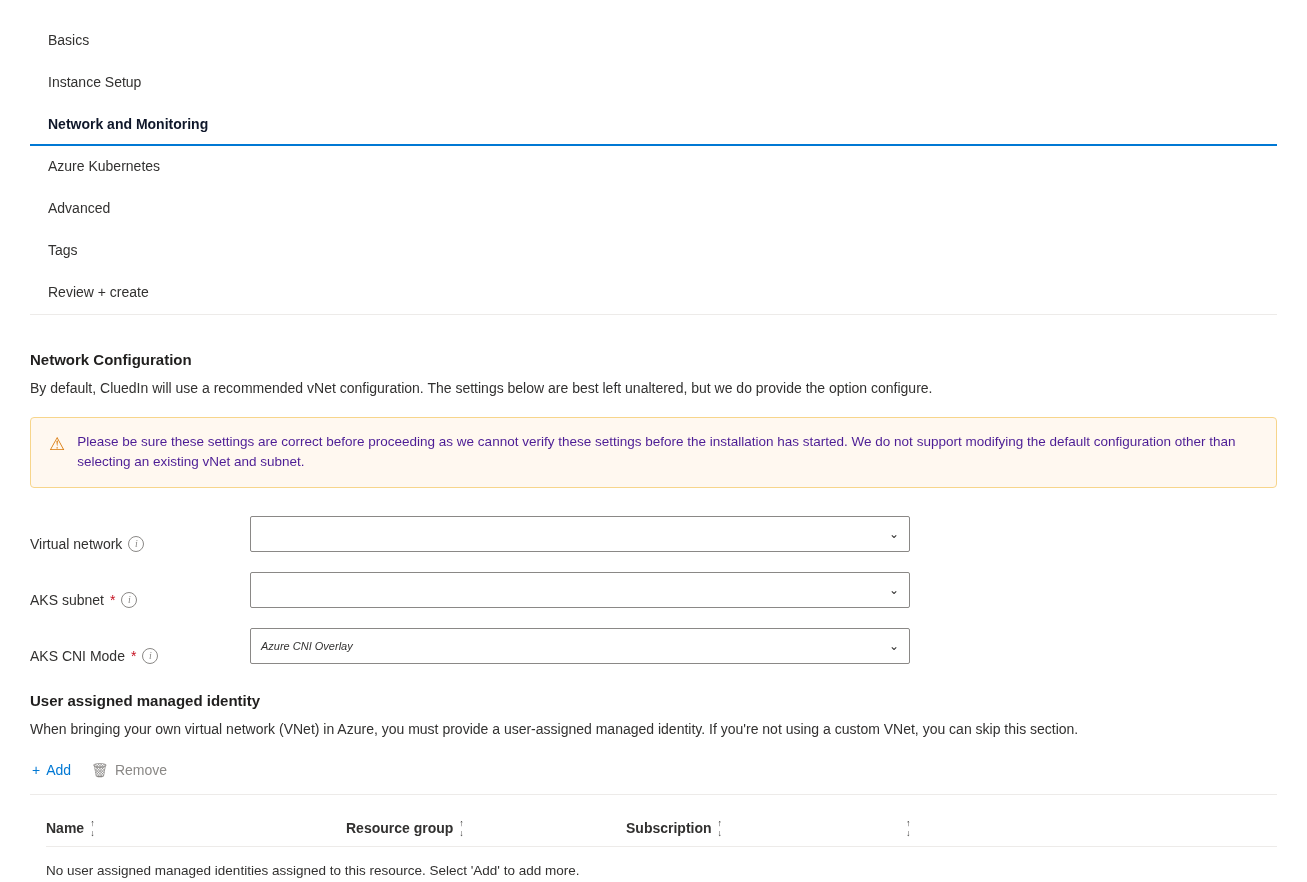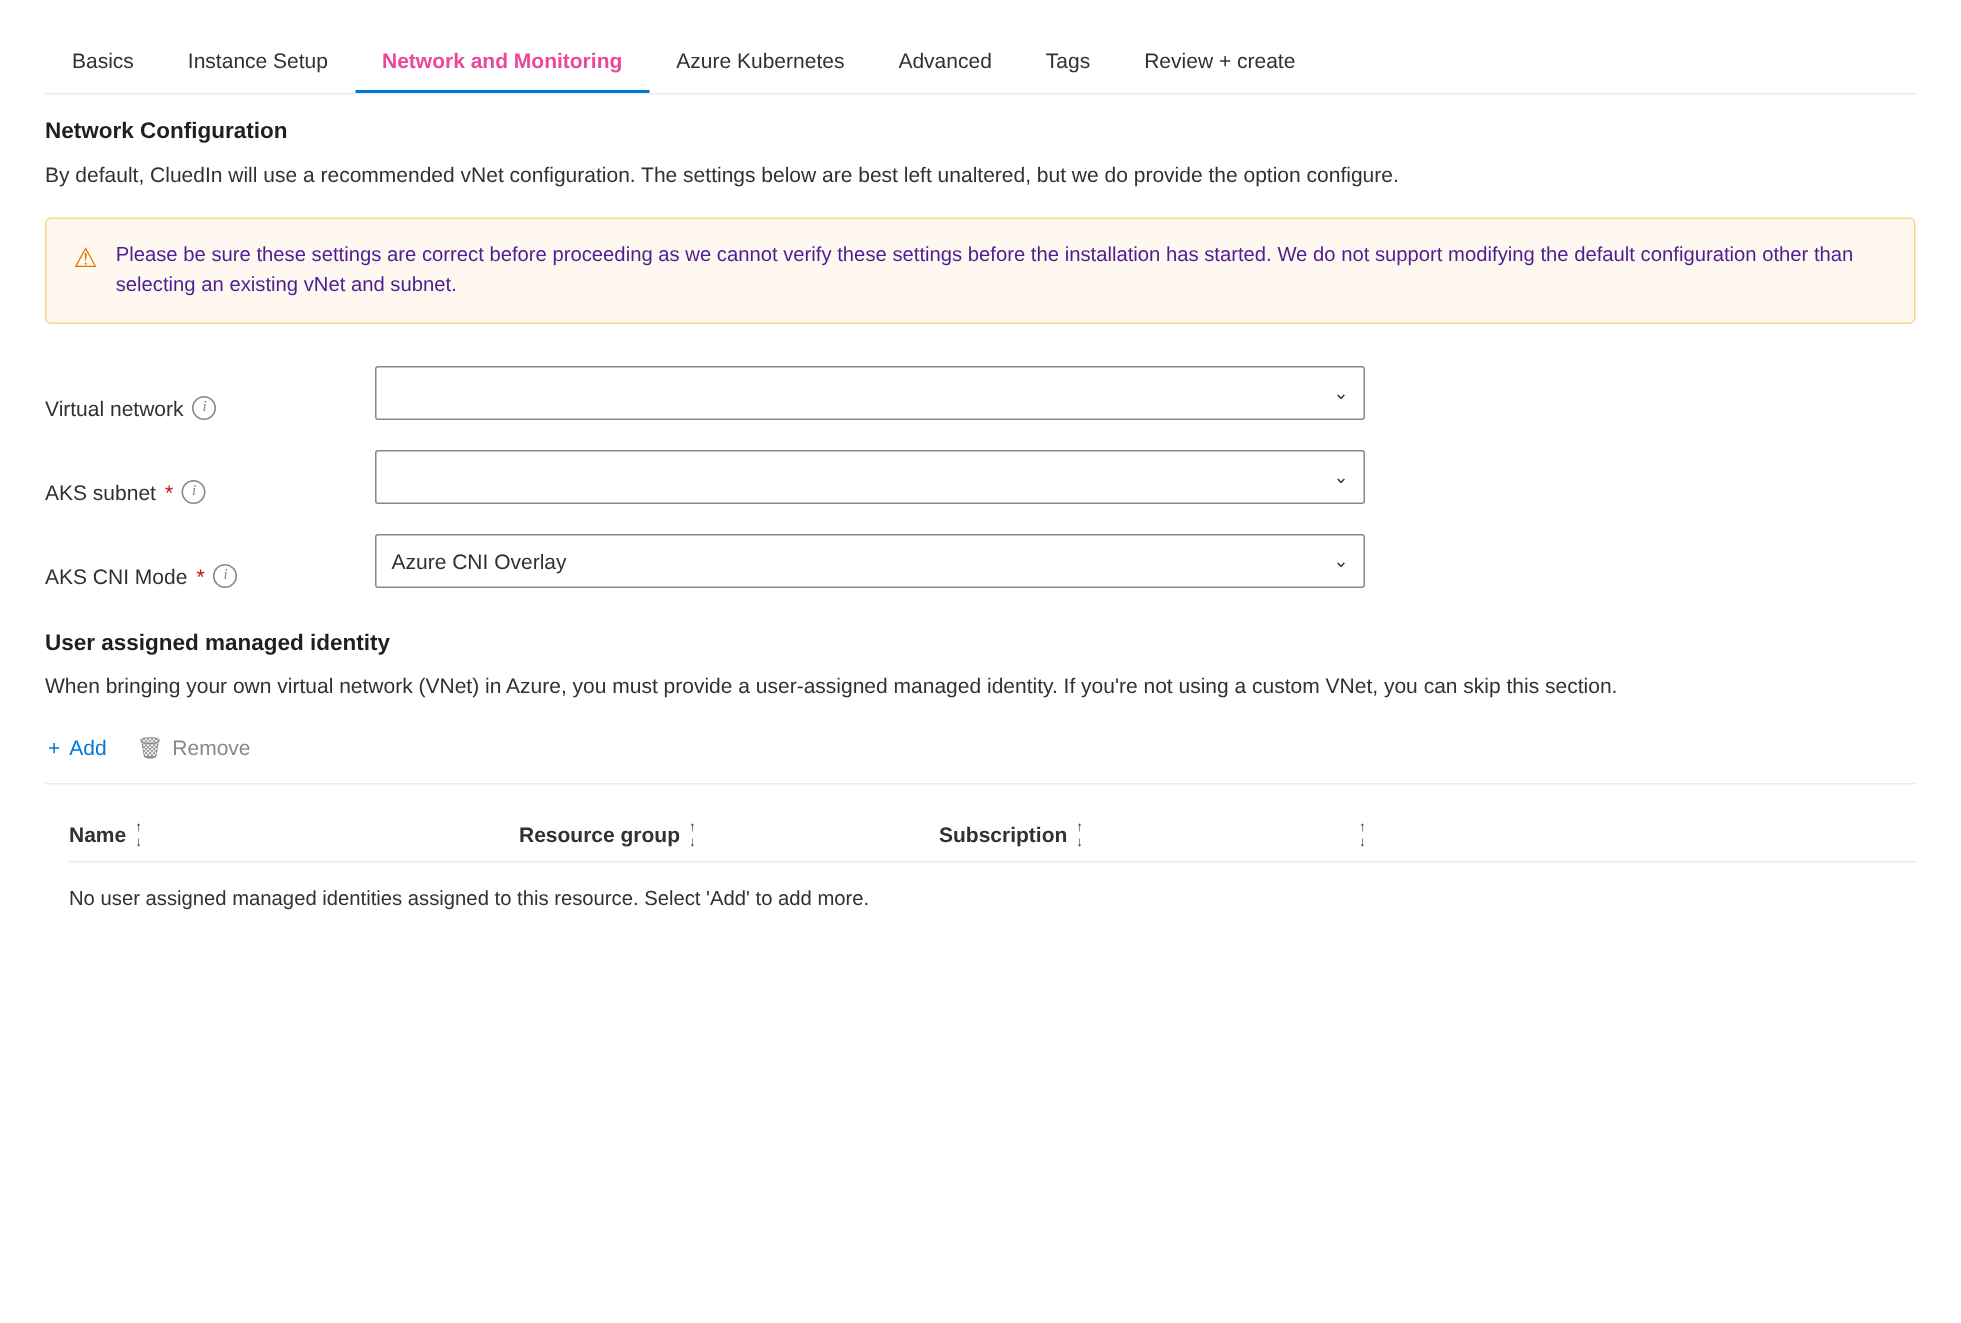--- a/index.html
+++ b/index.html
@@ -13,34 +13,35 @@
     .container {
       max-width: 1307px;
       margin: 0 auto;
       padding: 20px 30px;
     }
 
     
     .tab-nav {
       display: flex;
       border-bottom: 1px solid #edebe9;
-      margin-bottom: 16px;
+      margin-bottom: 36px;
       gap: 0;
+      flex-direction: column;
     }
     .tab-item {
       padding: 12px 18px;
       cursor: pointer;
       font-size: 14px;
       color: #323130;
       border-bottom: 2px solid transparent;
       white-space: nowrap;
       user-select: none;
     }
     .tab-item.active {
-      color: #ec4899;
+      color: #0f172a;
       border-bottom: 2px solid #0078d4;
       font-weight: 600;
     }
 
     
     .section-title {
       font-size: 15px;
       font-weight: 700;
       margin-bottom: 10px;
       color: #201f1e;
@@ -126,21 +127,22 @@
       cursor: pointer;
       font-size: 14px;
       color: #323130;
     }
     .dropdown-arrow {
       color: #323130;
       font-size: 12px;
     }
     .dropdown-value {
       color: #323130;
-      font-size: 14px;
+      font-size: 11px;
+      font-style: italic;
     }
     .dropdown-empty .dropdown-value {
       color: transparent;
     }
 
     
     .subsection-title {
       font-size: 15px;
       font-weight: 700;
       margin-bottom: 10px;

